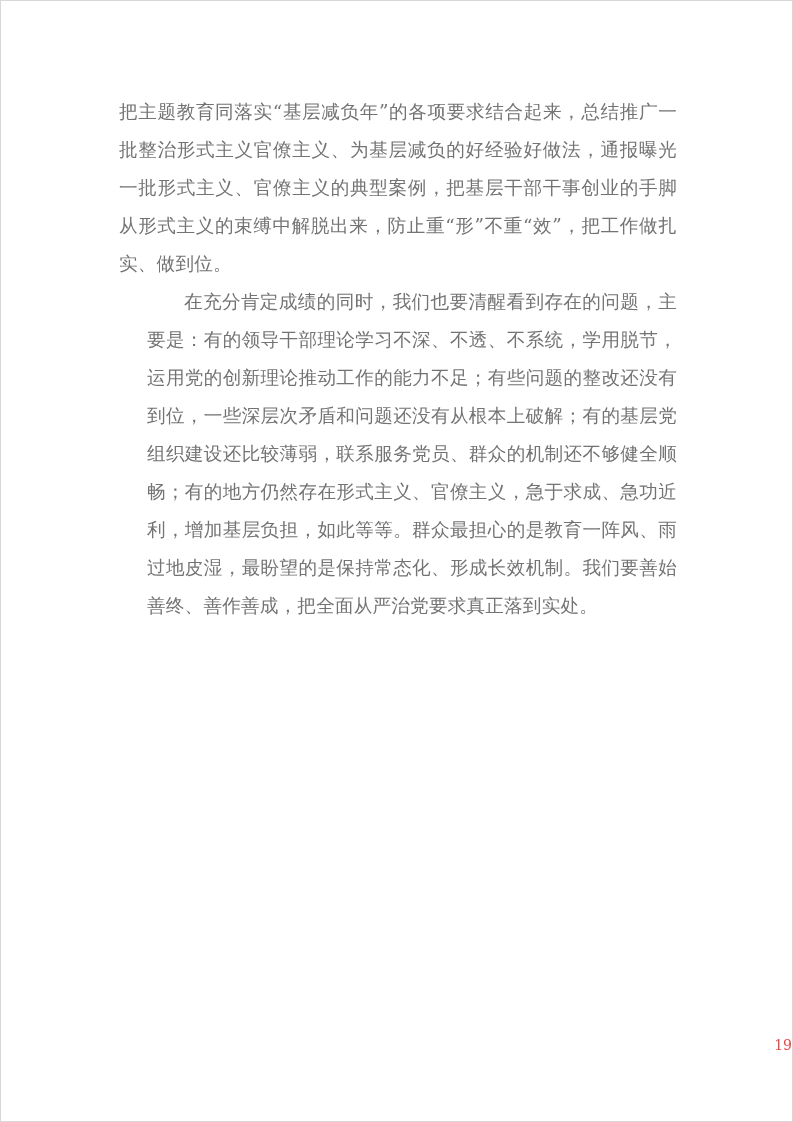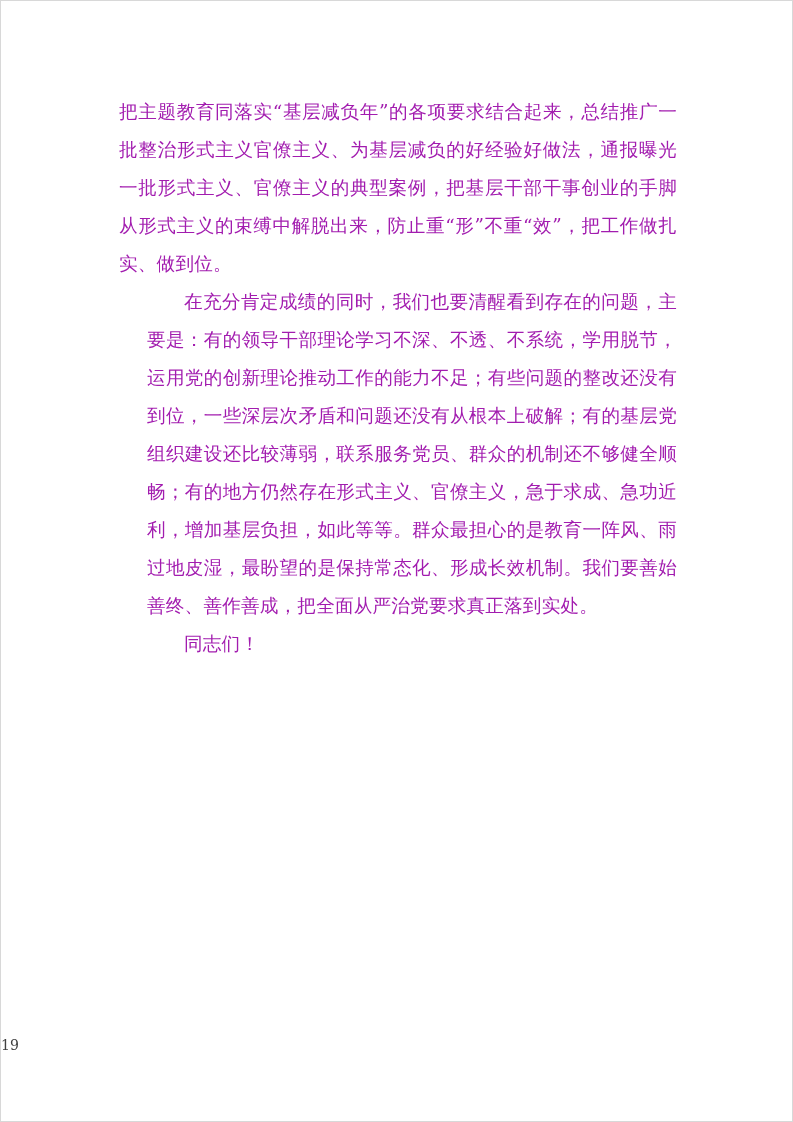--- a/index.html
+++ b/index.html
@@ -20,44 +20,43 @@
   .content {
     position: absolute;
     left: 118px;
     top: 92px;
     width: 558px;
   }
   .para {
     font-family: "DejaVu Serif", "Liberation Serif", serif;
     font-size: 18.6px;
     line-height: 38px;
-    color: #a21caf;
+    color: #737373;
     text-align: justify;
     text-justify: inter-character;
     margin: 0 0 0 0;
     letter-spacing: 0.2px;
   }
   .para.indent {
     text-indent: 37px;
     margin-left: 28px;
   }
   .page-number {
     position: absolute;
     left: 0;
     right: 0;
     top: 1036px;
-    text-align: left;
+    text-align: right;
     font-family: "DejaVu Serif", "Liberation Serif", serif;
     font-size: 14px;
-    color: #404040;
+    color: #ef4444;
   }
 </style>
 </head>
 <body>
 
 <div class="page">
   <div class="content">
     <p class="para">把主题教育同落实“基层减负年”的各项要求结合起来，总结推广一批整治形式主义官僚主义、为基层减负的好经验好做法，通报曝光一批形式主义、官僚主义的典型案例，把基层干部干事创业的手脚从形式主义的束缚中解脱出来，防止重“形”不重“效”，把工作做扎实、做到位。</p>
     <p class="para indent">在充分肯定成绩的同时，我们也要清醒看到存在的问题，主要是：有的领导干部理论学习不深、不透、不系统，学用脱节，运用党的创新理论推动工作的能力不足；有些问题的整改还没有到位，一些深层次矛盾和问题还没有从根本上破解；有的基层党组织建设还比较薄弱，联系服务党员、群众的机制还不够健全顺畅；有的地方仍然存在形式主义、官僚主义，急于求成、急功近利，增加基层负担，如此等等。群众最担心的是教育一阵风、雨过地皮湿，最盼望的是保持常态化、形成长效机制。我们要善始善终、善作善成，把全面从严治党要求真正落到实处。</p>
-    <p class="para indent">同志们！</p>
   </div>
   <div class="page-number">19</div>
 </div>
 
 </body></html>

